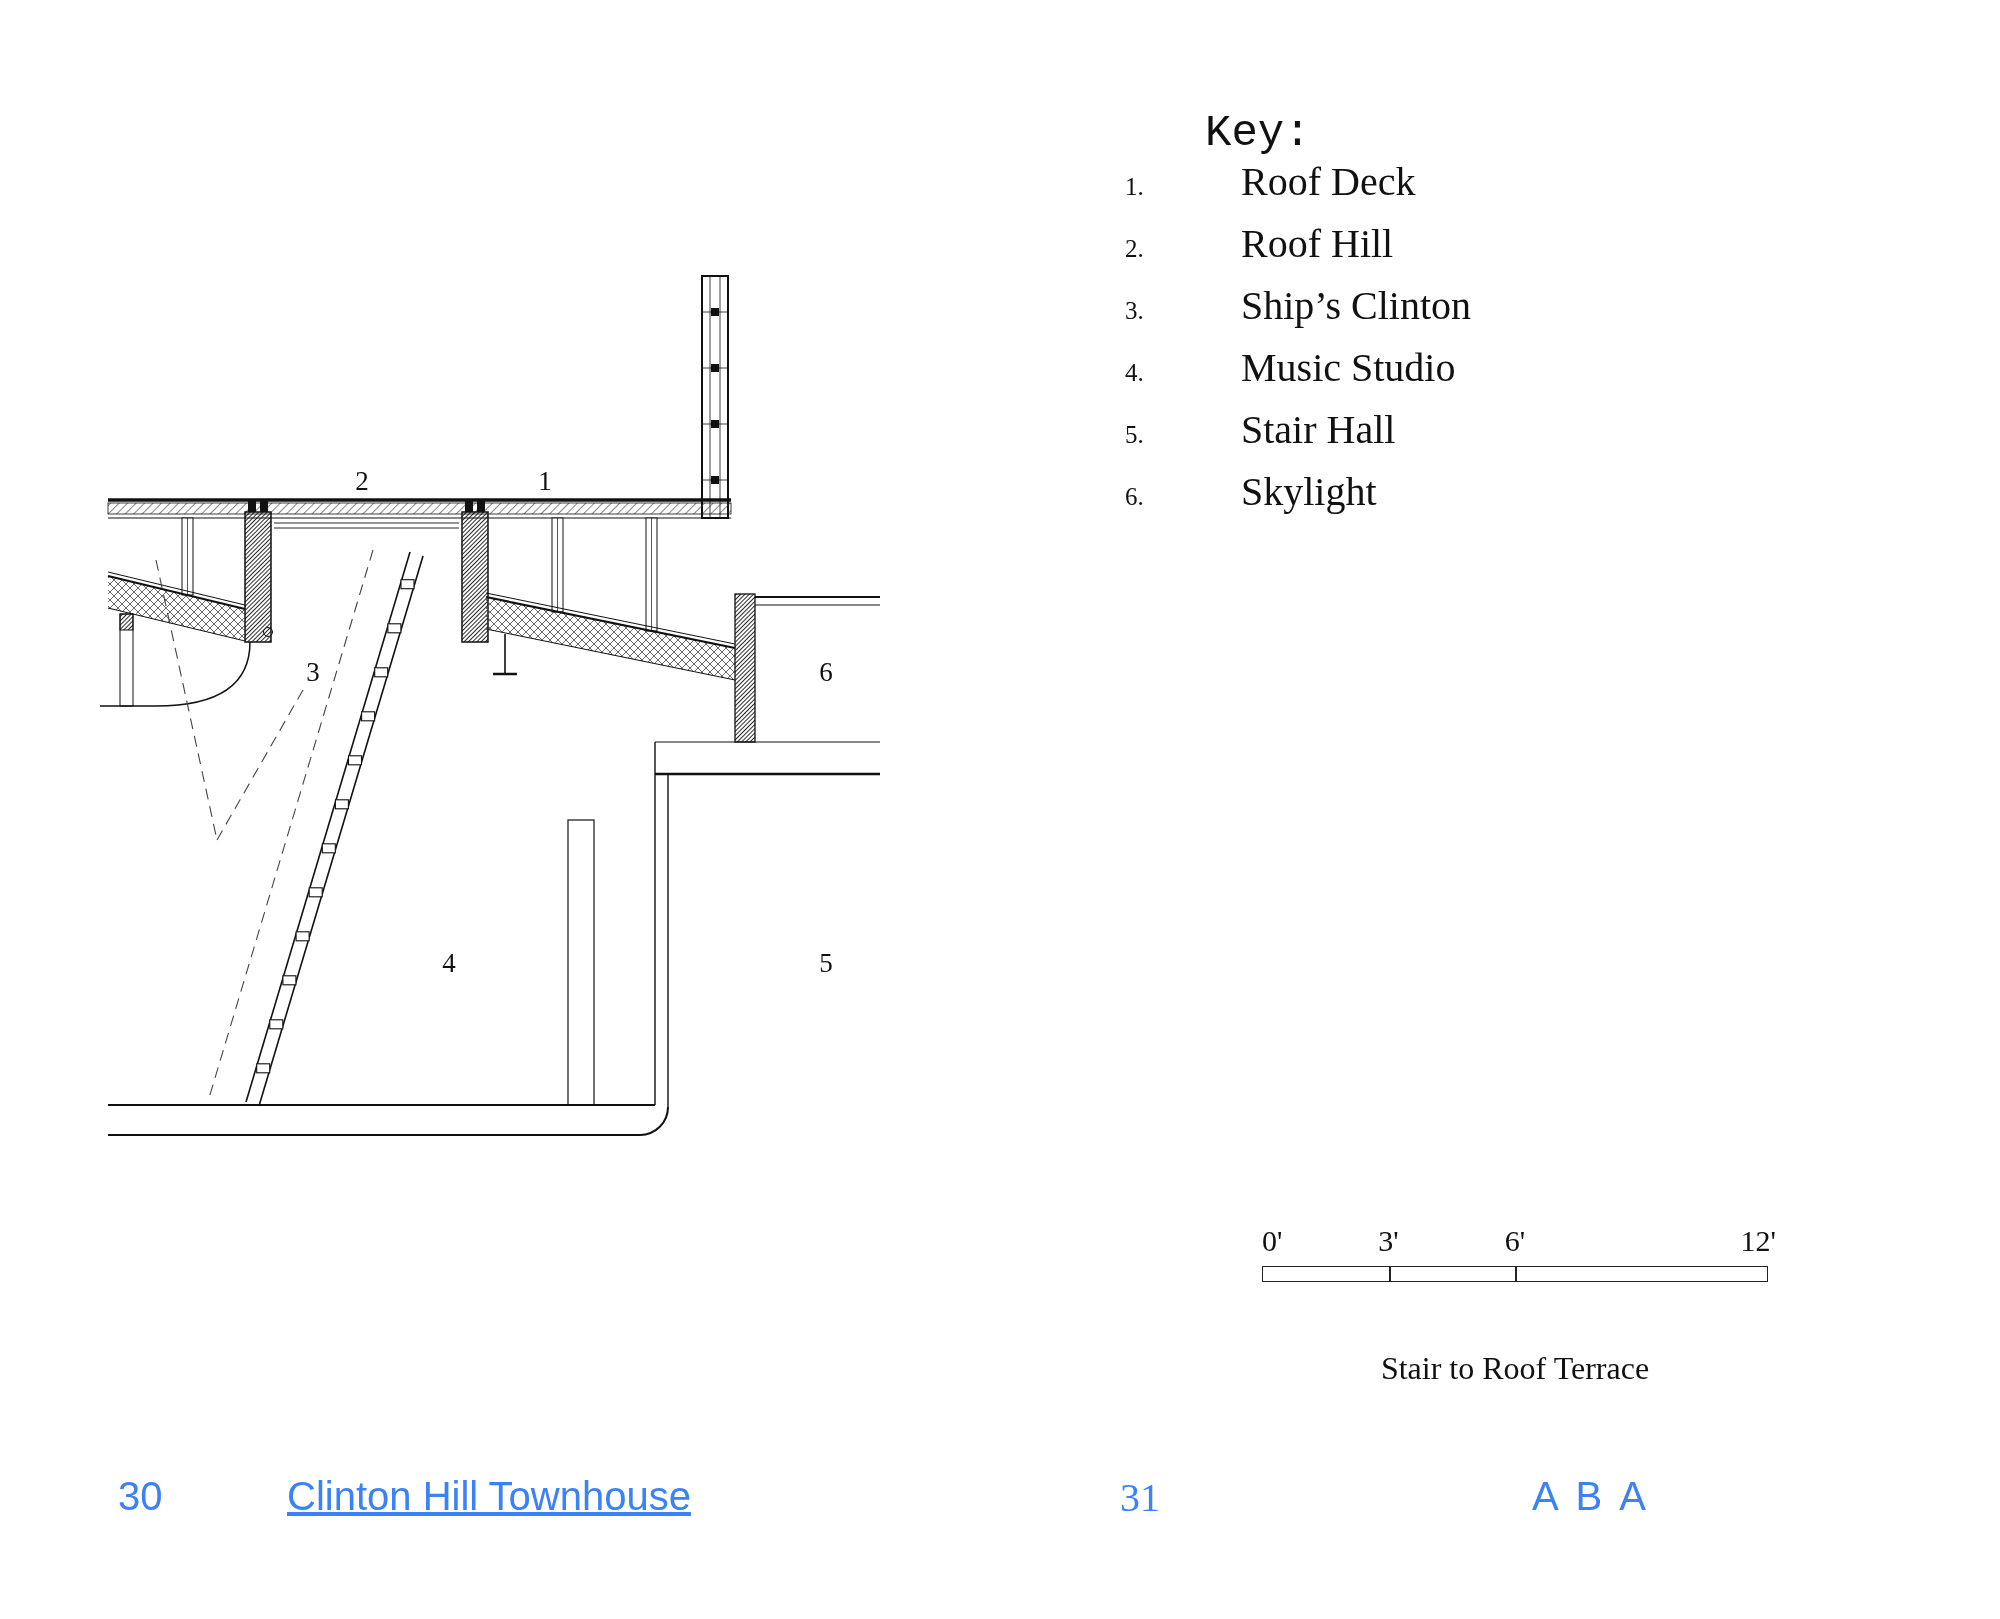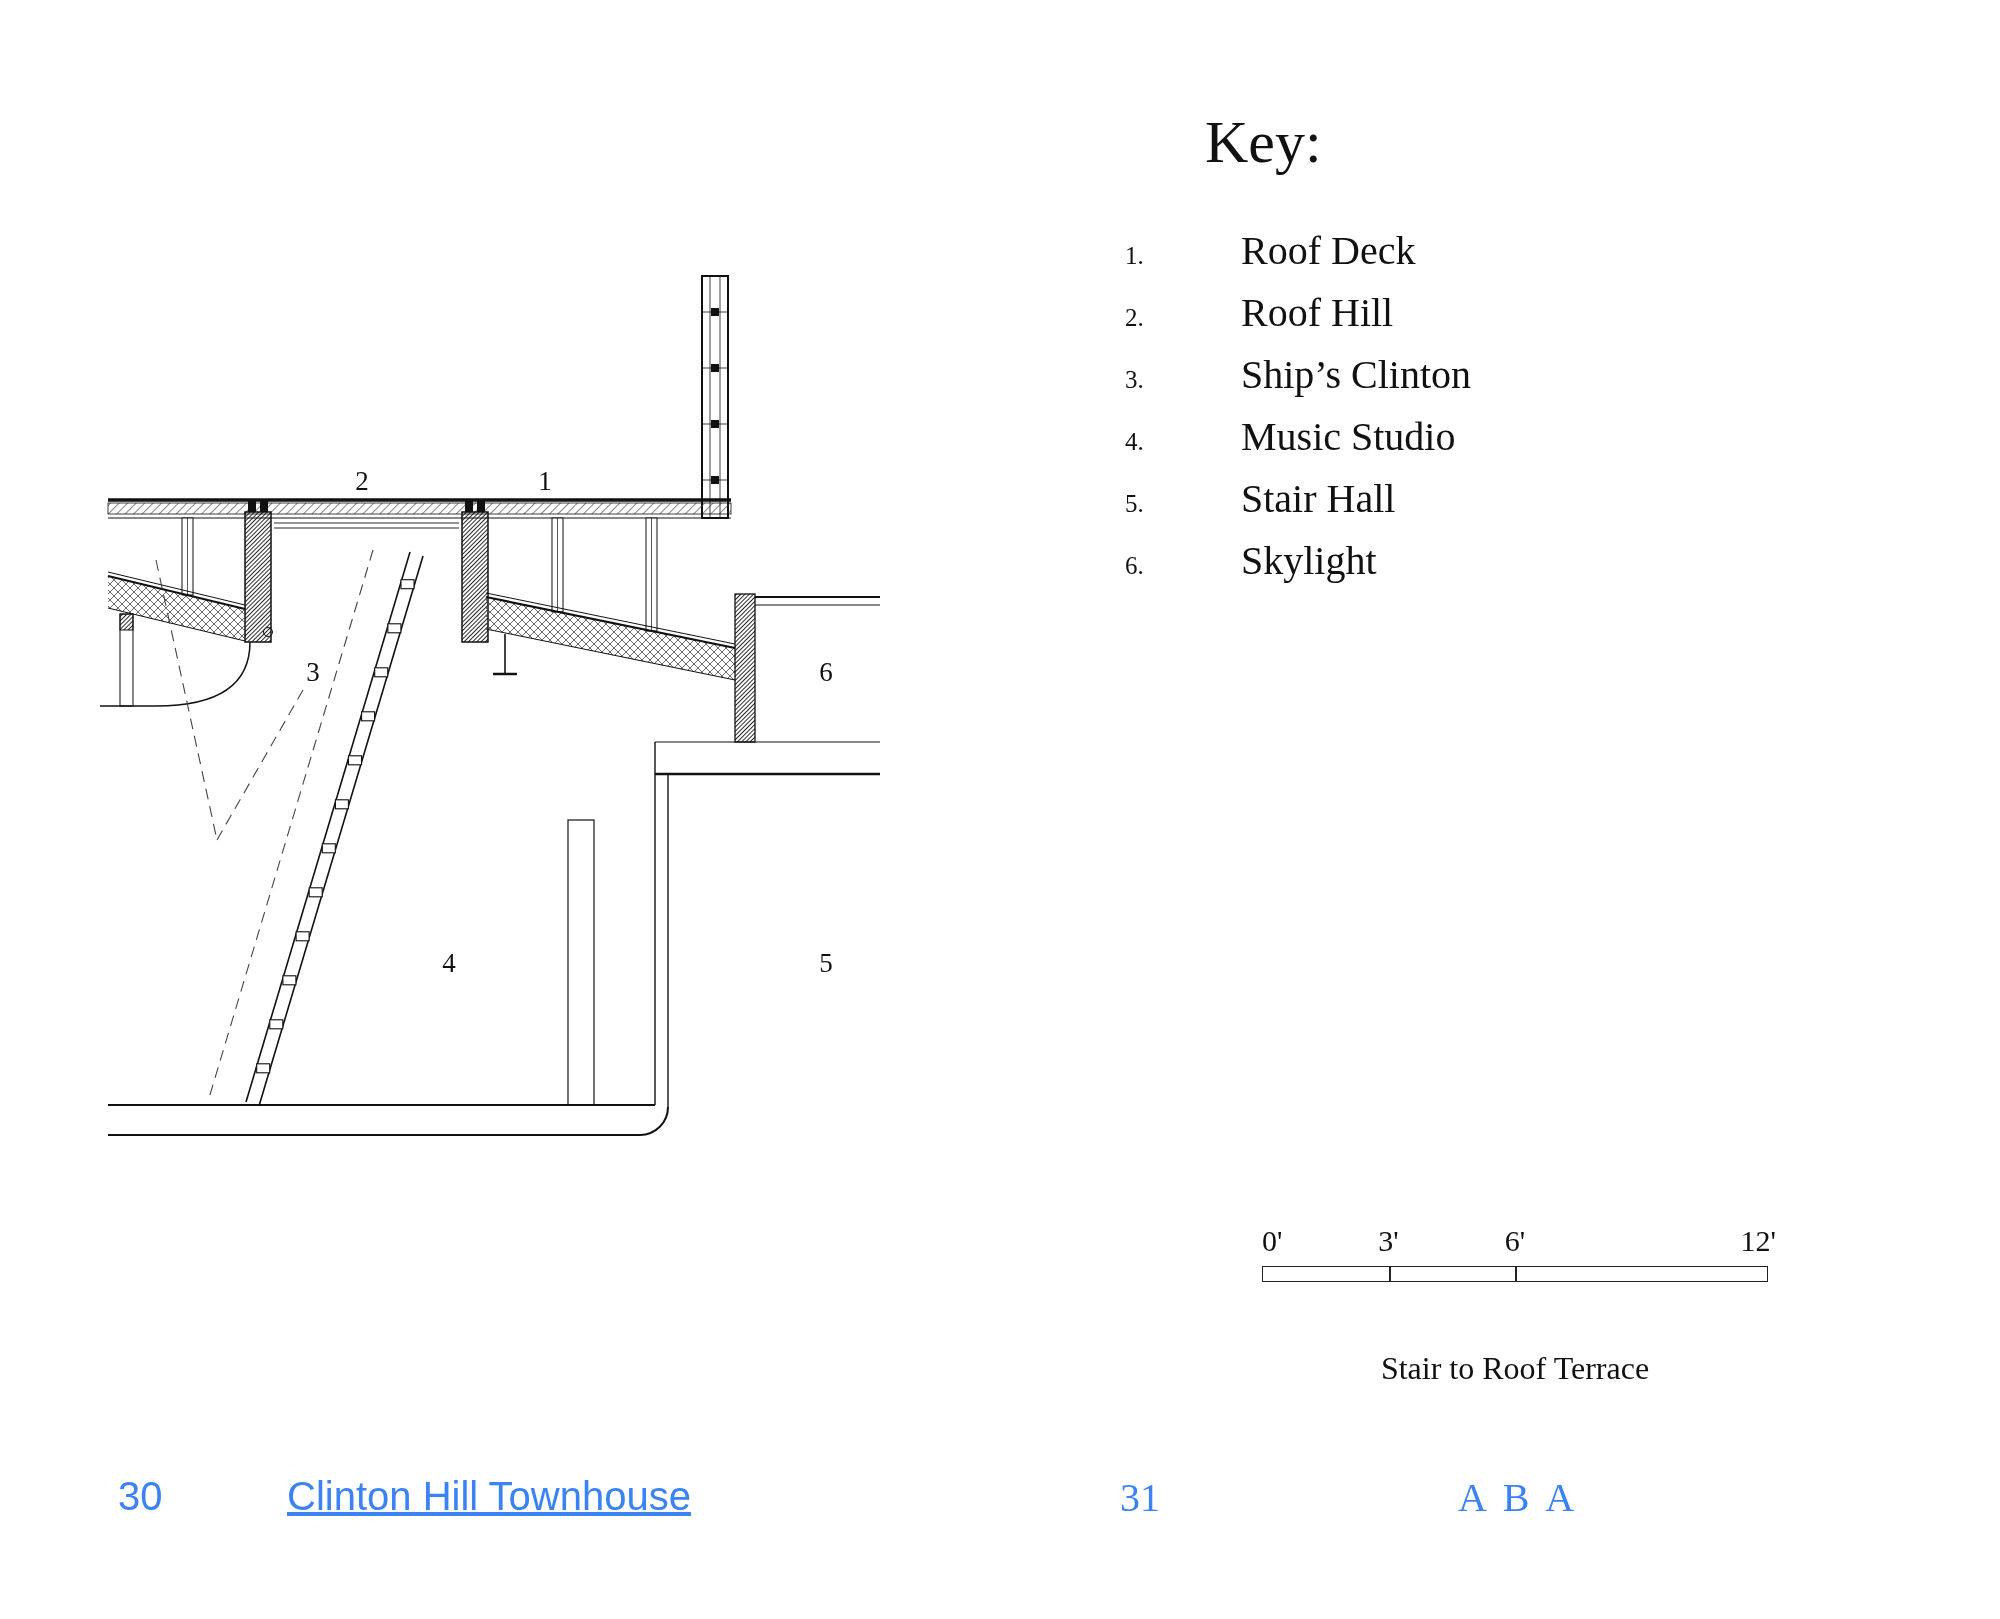--- a/index.html
+++ b/index.html
@@ -15,23 +15,23 @@
   .drawing {
     position: absolute;
     left: 90px;
     top: 260px;
     width: 800px;
     height: 910px;
   }
   
   .key { position: absolute; left: 1125px; top: 108px; width: 520px; }
   .key-title {
-    font-size: 60px;
+    font-size: 44px;
     margin-left: 80px;
-    margin-bottom: 50px;
+    font-family: Liberation Mono, monospace;
   }
   .key-list { display: flex; flex-direction: column; }
   .key-row { display: flex; align-items: baseline; height: 62px; }
   .key-num { width: 80px; font-size: 25px; }
   .key-label { font-size: 40px; margin-left: 36px; }
   
   .scalebar { position: absolute; left: 1262px; top: 1224px; width: 506px; height: 60px; }
   .scalebar-labels { position: relative; height: 36px; font-size: 30px; }
   .sl { position: absolute; top: 0; }
   .sl0 { left: 0; }
@@ -62,21 +62,21 @@
   .footer-text {
     position: absolute;
     top: 1474px;
     font-family: "Liberation Sans", sans-serif;
     font-size: 40px;
     color: #3b82f6;
   }
   .fl-num { left: 118px; }
   .fl-title { left: 287px; text-decoration: underline; }
   .fr-num { left: 1120px; font-family: Liberation Serif, serif; }
-  .fr-title { left: 1458px; letter-spacing: 4px; font-family: Liberation Serif, serif; }
+  .fr-title { left: 1532px; letter-spacing: 4px; }
 </style>
 </head>
 <body>
 
 <div class="page">
 
   <div class="drawing">
     <svg viewBox="0 0 800 910" width="800" height="910" xmlns="http://www.w3.org/2000/svg">
       <defs>
         <pattern id="hatch" width="6" height="6" patternUnits="userSpaceOnUse" patternTransform="rotate(45)">

